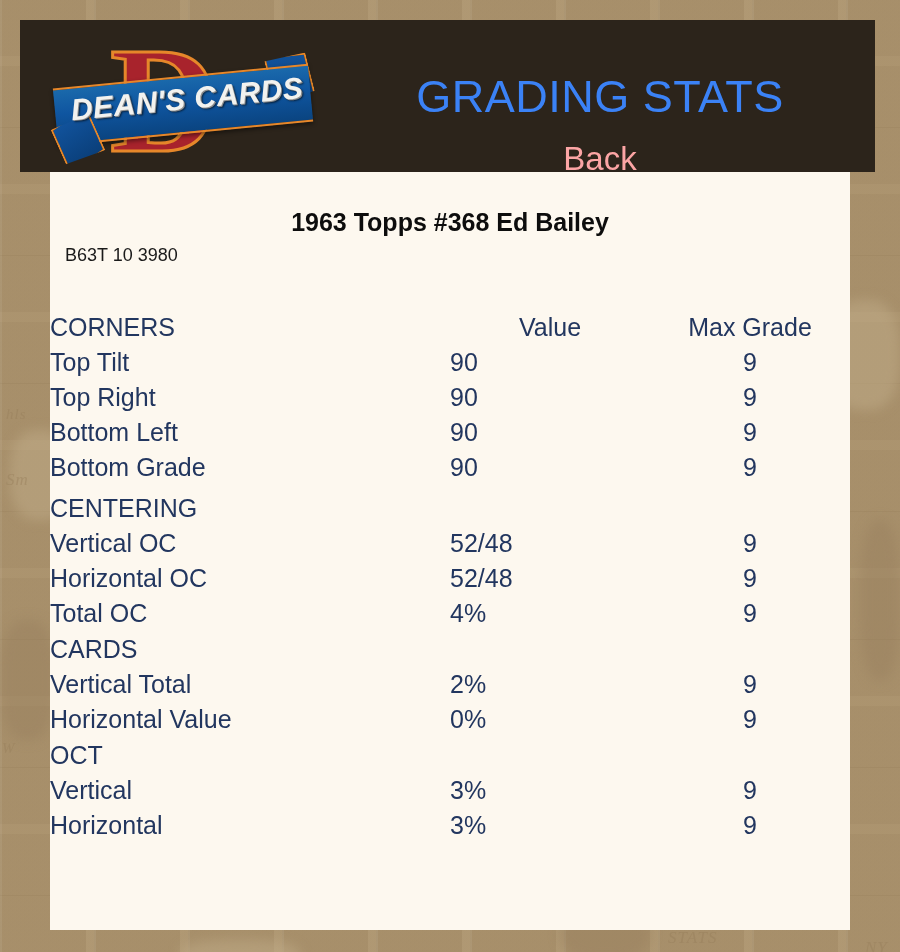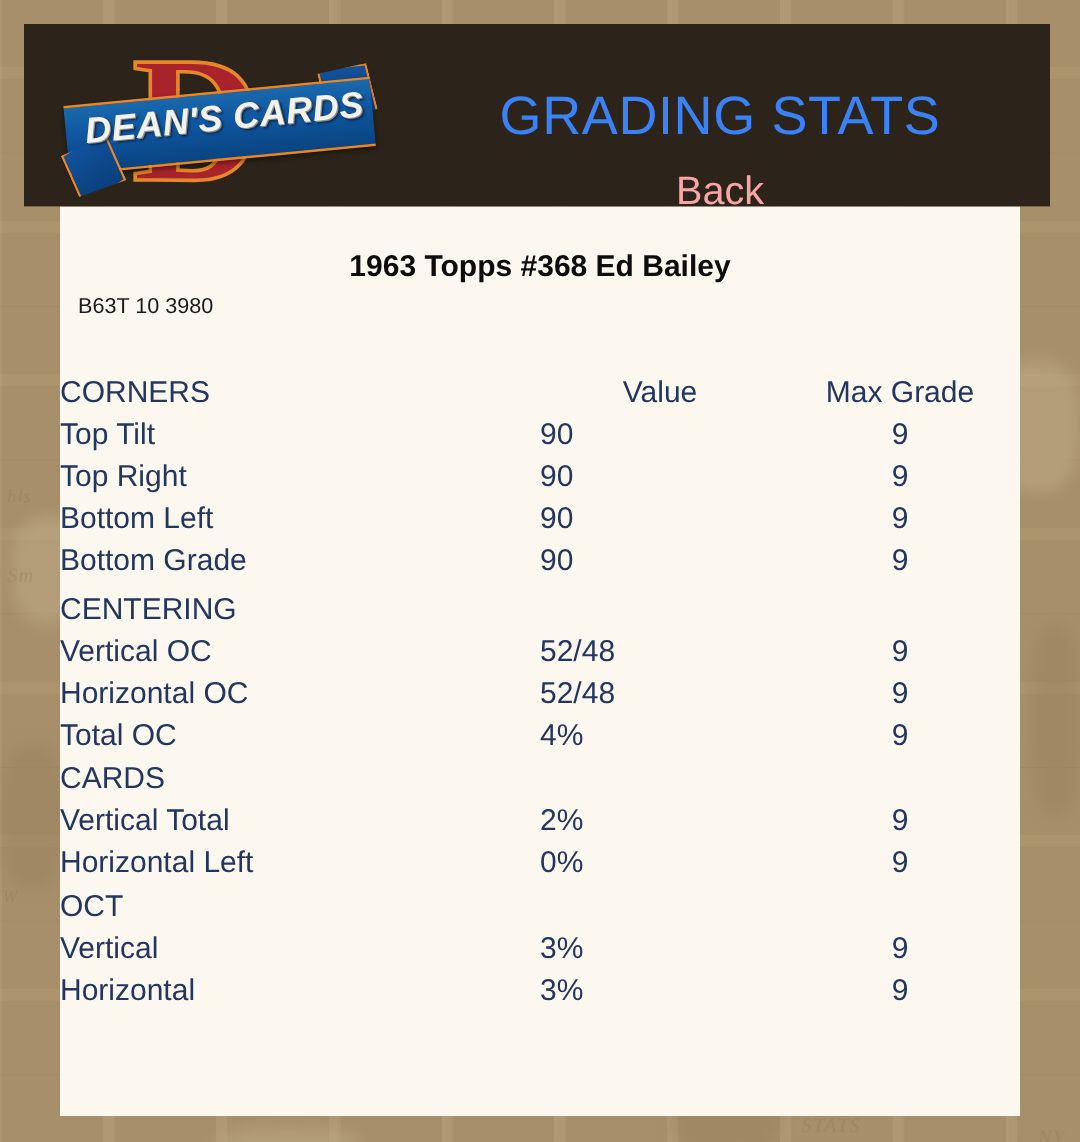--- a/index.html
+++ b/index.html
@@ -301,21 +301,21 @@
           <td class="col-label">CARDS</td>
           <td class="col-value"></td>
           <td class="col-grade"></td>
         </tr>
         <tr class="item-row">
           <td class="col-label">Vertical Total</td>
           <td class="col-value">2%</td>
           <td class="col-grade">9</td>
         </tr>
         <tr class="item-row">
-          <td class="col-label">Horizontal Left</td>
+          <td class="col-label">Horizontal Value</td>
           <td class="col-value">0%</td>
           <td class="col-grade">9</td>
         </tr>
         <tr class="section-row tight">
           <td class="col-label">OCT</td>
           <td class="col-value"></td>
           <td class="col-grade"></td>
         </tr>
         <tr class="item-row">
           <td class="col-label">Vertical</td>

